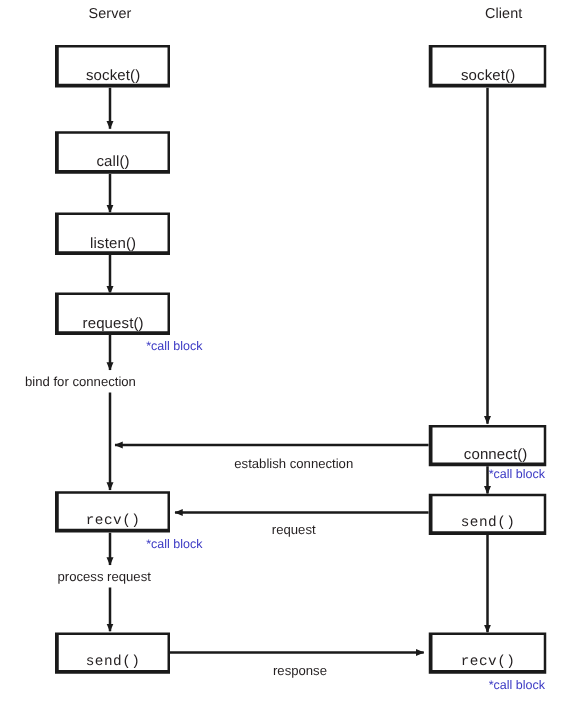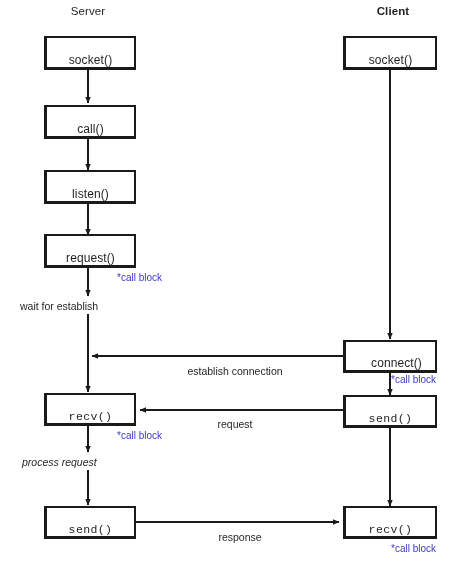--- a/index.html
+++ b/index.html
@@ -100,21 +100,21 @@
       <line x1="390" y1="372" x2="390" y2="395" marker-end="url(#arrowhead)"></line>
       <line x1="390" y1="428" x2="390" y2="506" marker-end="url(#arrowhead)"></line>
 
       <line x1="343" y1="356" x2="92" y2="356" marker-end="url(#arrowhead)"></line>
       <line x1="343" y1="410" x2="140" y2="410" marker-end="url(#arrowhead)"></line>
       <line x1="136" y1="522" x2="339" y2="522" marker-end="url(#arrowhead)"></line>
     </g>
   </svg>
 
   <div class="col-title" style="left:48px; top:5px; width:80px;">Server</div>
-  <div class="col-title" style="left:353px; top:5px; width:80px;font-weight:bold;">Client</div>
+  <div class="col-title" style="left:363px; top:5px; width:80px;">Client</div>
 
   <div class="node-box" style="left:44px; top:36px; width:92px; height:34px;">
     <span class="node-label">socket()</span>
   </div>
   <div class="node-box" style="left:44px; top:105px; width:92px; height:34px;">
     <span class="node-label">call()</span>
   </div>
   <div class="node-box" style="left:44px; top:170px; width:92px; height:34px;">
     <span class="node-label">listen()</span>
   </div>
@@ -134,22 +134,22 @@
   <div class="node-box" style="left:343px; top:340px; width:94px; height:33px;padding-left:12px;">
     <span class="node-label">connect()</span>
   </div>
   <div class="node-box mono" style="left:343px; top:395px; width:94px; height:33px;">
     <span class="node-label">send()</span>
   </div>
   <div class="node-box mono" style="left:343px; top:506px; width:94px; height:33px;">
     <span class="node-label">recv()</span>
   </div>
 
-  <div class="state-label" style="left:20px; top:300px;">wait for establish</div>
-  <div class="state-label" style="left:22px; top:456px;font-style:italic;">process request</div>
+  <div class="state-label" style="left:20px; top:300px;">bind for connection</div>
+  <div class="state-label" style="left:46px; top:456px;">process request</div>
 
   <div class="edge-label" style="left:145px; top:341px; width:180px;">establish connection</div>
   <div class="edge-label" style="left:175px; top:394px; width:120px;">request</div>
   <div class="edge-label" style="left:180px; top:507px; width:120px;">response</div>
 
   <div class="block-note" style="left:117px; top:272px;">*call block</div>
   <div class="block-note" style="left:117px; top:430px;">*call block</div>
   <div class="block-note" style="left:391px; top:374px;">*call block</div>
   <div class="block-note" style="left:391px; top:543px;">*call block</div>
 

